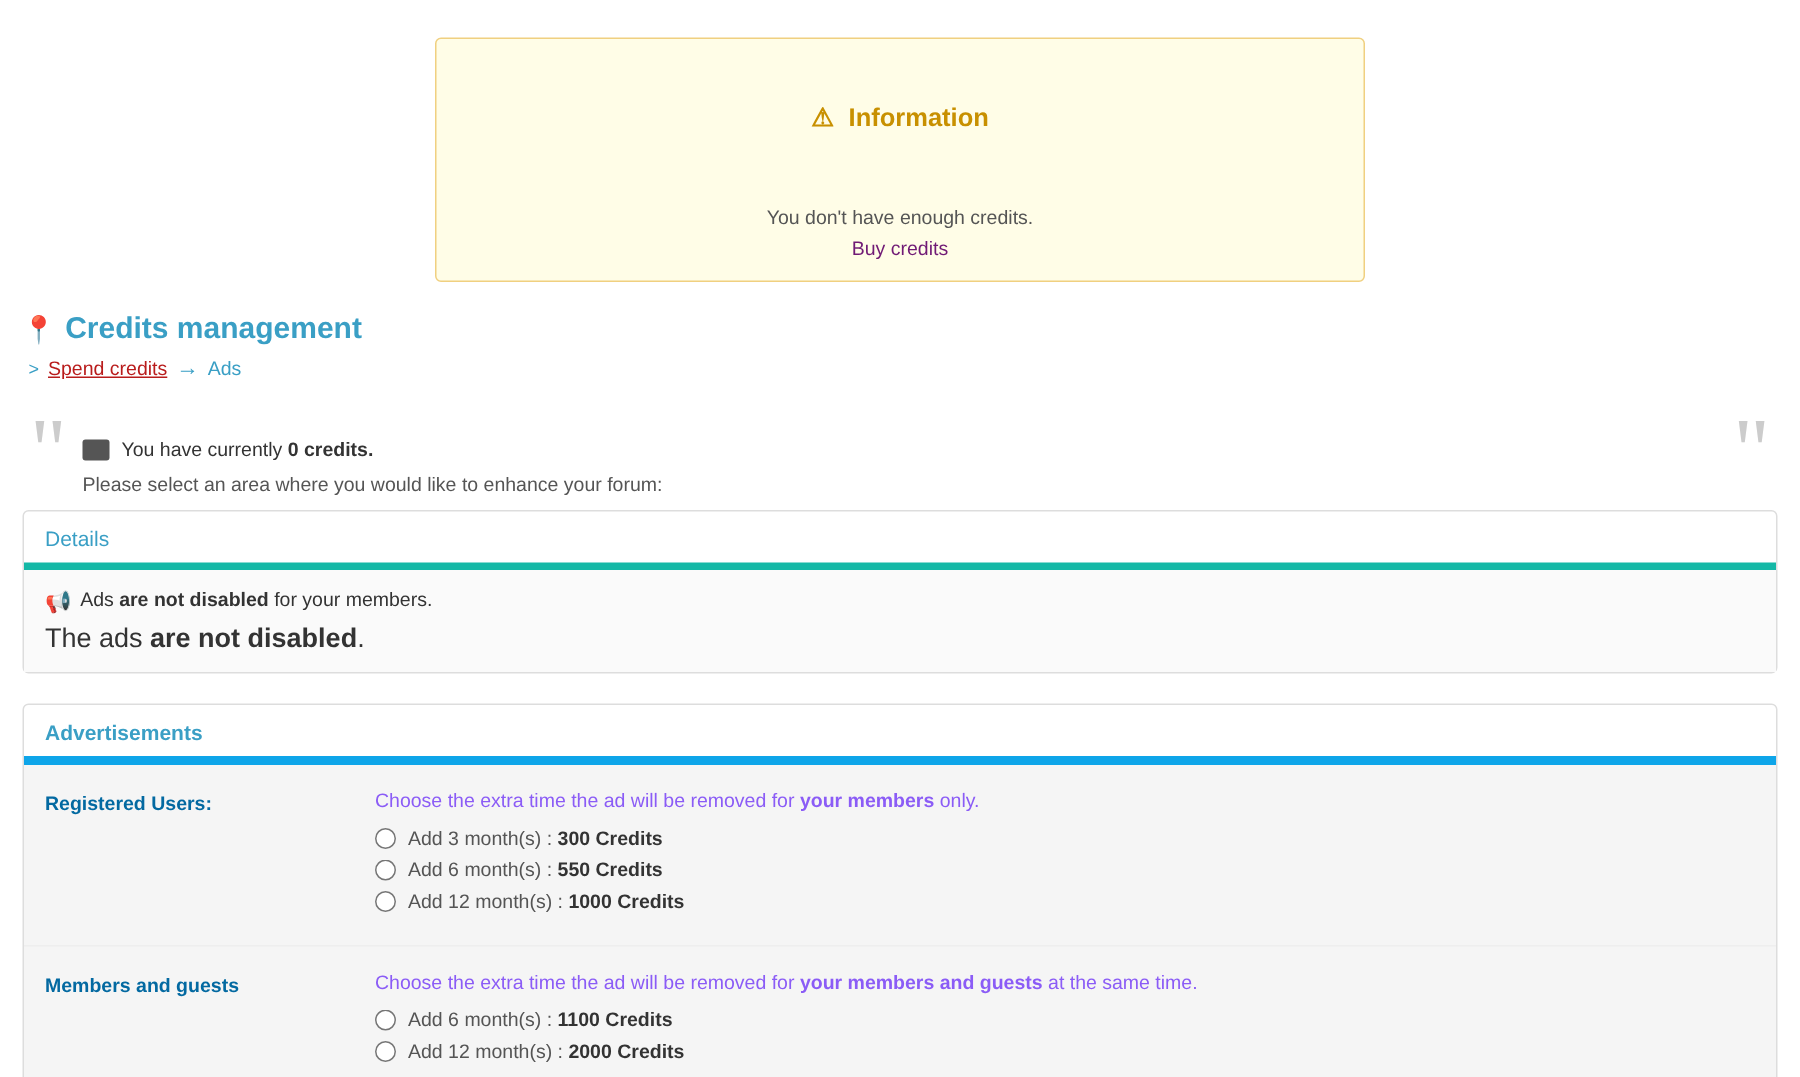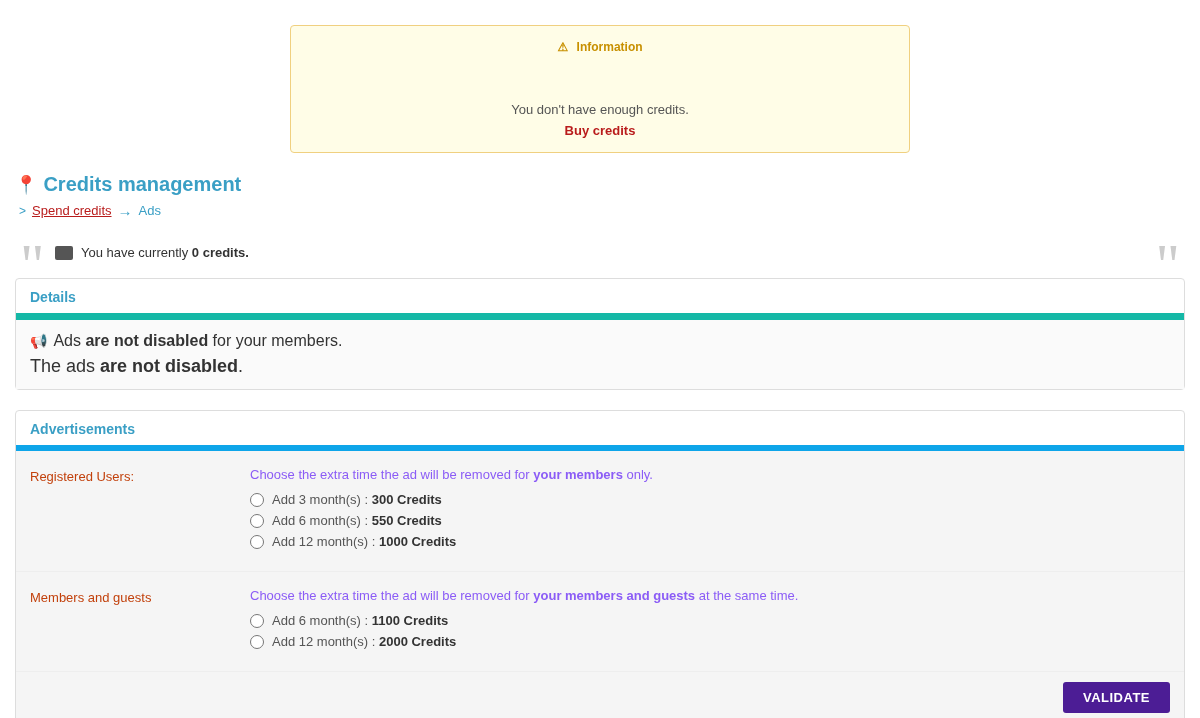--- a/index.html
+++ b/index.html
@@ -17,35 +17,36 @@
       border: 1px solid #f0d080;
       border-radius: 4px;
       padding: 14px 20px;
       margin: 10px auto 20px auto;
       max-width: 620px;
       text-align: center;
     }
     .info-banner .banner-title {
       color: #c89000;
       font-weight: bold;
-      font-size: 12px;
-      margin-bottom: 6px;
+      font-size: 17px;
+      margin-bottom: 6px;
+      margin-top: 28px;
     }
     .info-banner .banner-title .warning-icon {
       color: #c89000;
       margin-right: 5px;
     }
     .info-banner .banner-text {
       color: #555;
       margin-bottom: 6px;
       margin-top: 48px;
     }
     .info-banner .buy-link {
-      color: #b91c1c;
-      font-weight: bold;
+      color: #701a75;
+      font-weight: normal;
       text-decoration: none;
     }
 
     
     .page-header {
       margin-bottom: 6px;
     }
     .page-title {
       color: #3a9fc5;
       font-size: 20px;
@@ -106,20 +107,21 @@
       color: #ccc;
       line-height: 1;
       font-family: Georgia, serif;
     }
 
     .credit-info {
       margin-bottom: 8px;
       display: flex;
       align-items: center;
       gap: 8px;
+      margin-top: 12px;
     }
     .credit-icon {
       width: 18px;
       height: 14px;
       display: inline-block;
       background: #555;
       border-radius: 2px;
       position: relative;
       flex-shrink: 0;
     }
@@ -137,42 +139,42 @@
 
     
     .section {
       border: 1px solid #ddd;
       border-radius: 4px;
       margin-bottom: 20px;
     }
     .section-title {
       color: #3a9fc5;
       font-size: 14px;
-      font-weight: bold;
+      font-weight: normal;
       padding: 10px 14px 8px 14px;
-      border-bottom: 7px solid #14b8a6;
+      border-bottom: 5px solid #14b8a6;
     }
     .section-body {
       padding: 12px 14px;
       background: #fafafa;
     }
 
     .detail-row {
       margin-bottom: 6px;
       display: flex;
       align-items: flex-start;
       gap: 6px;
     }
     .megaphone-icon {
       font-size: 14px;
       flex-shrink: 0;
       margin-top: 1px;
     }
     .detail-text {
-      font-size: 16px;
+      font-size: 13px;
     }
     .detail-text strong {
       font-weight: bold;
     }
     .detail-subtext {
       font-size: 18px;
       margin-top: 4px;
     }
     .detail-subtext strong {
       font-weight: bold;
@@ -202,23 +204,24 @@
       border-bottom: 1px solid #eee;
       align-items: flex-start;
       gap: 20px;
     }
     .ads-row:last-child {
       border-bottom: none;
     }
     .ads-row-label {
       width: 200px;
       flex-shrink: 0;
-      color: #c2410c;
+      color: #0369a1;
       font-size: 13px;
       padding-top: 2px;
+      font-weight: bold;
     }
     .ads-row-options {
       flex: 1;
     }
     .ads-row-options .intro-text {
       font-size: 13px;
       color: #8b5cf6;
       margin-bottom: 10px;
     }
     .ads-row-options .intro-text strong {
@@ -294,20 +297,21 @@
 <div class="content-area">
   <span class="quote-left">"</span>
   <span class="quote-right">"</span>
 
   <div class="credit-info">
     <span class="credit-icon"></span>
     <span class="credit-info-text">
       You have currently <strong>0 credits.</strong>
     </span>
   </div>
+  <div class="please-select">Please select an area where you would like to enhance your forum:</div>
 </div>
 
 <div class="section">
   <div class="section-title">Details</div>
   <div class="section-body">
     <div class="detail-row">
       <span class="megaphone-icon">📢</span>
       <span class="detail-text">
         Ads <strong>are not disabled</strong> for your members.
       </span>

